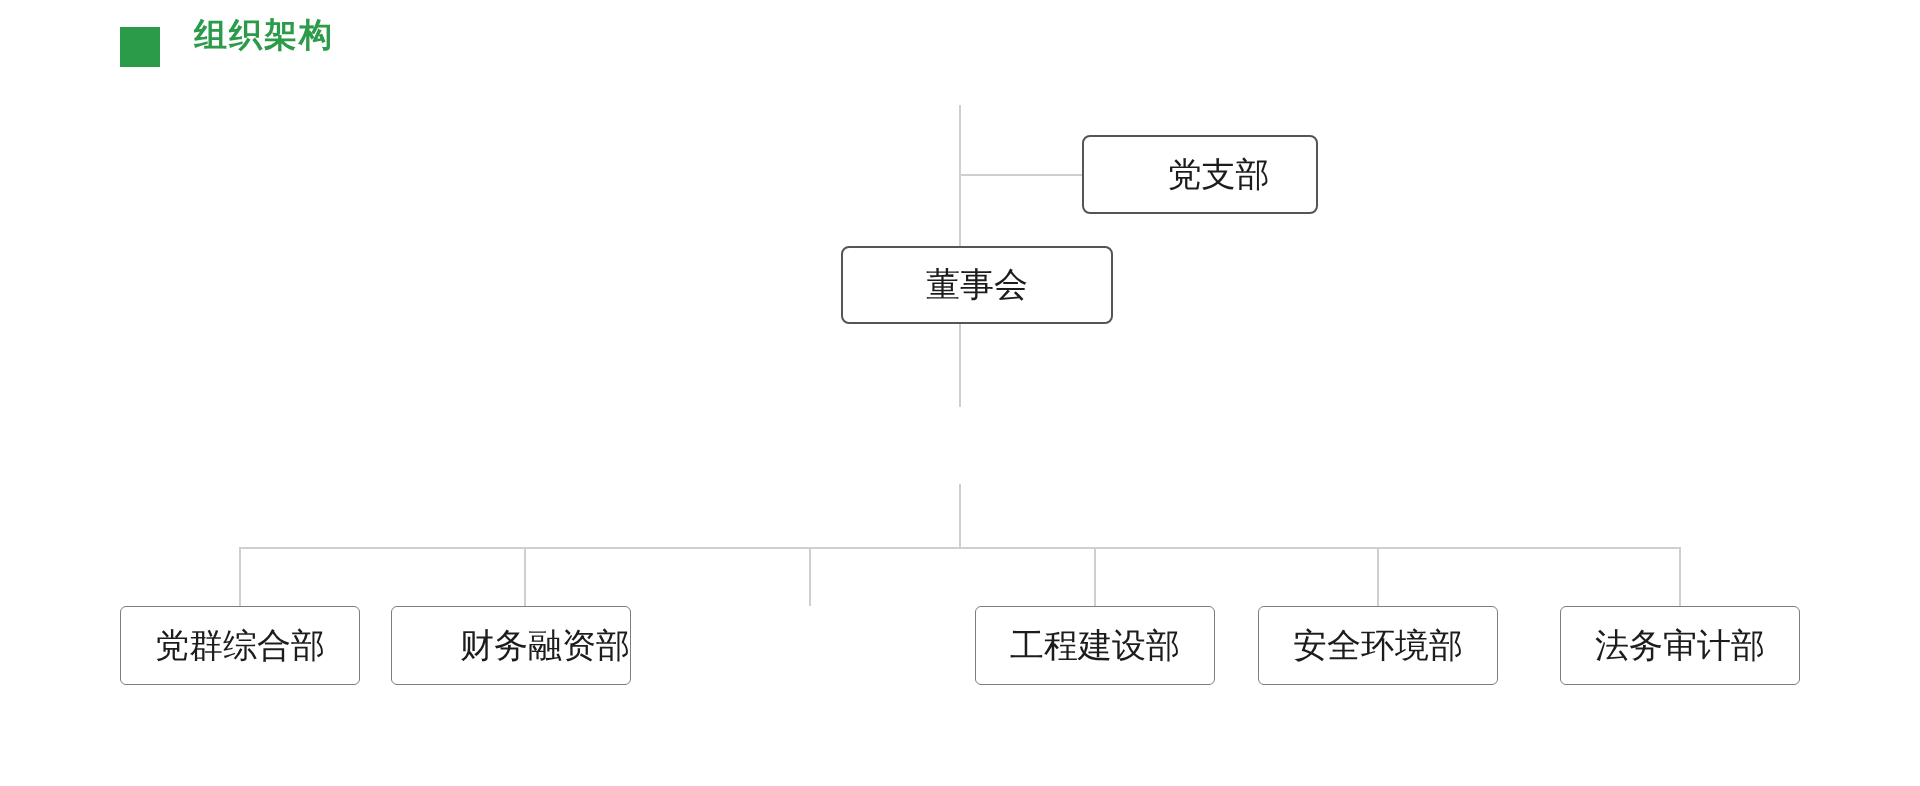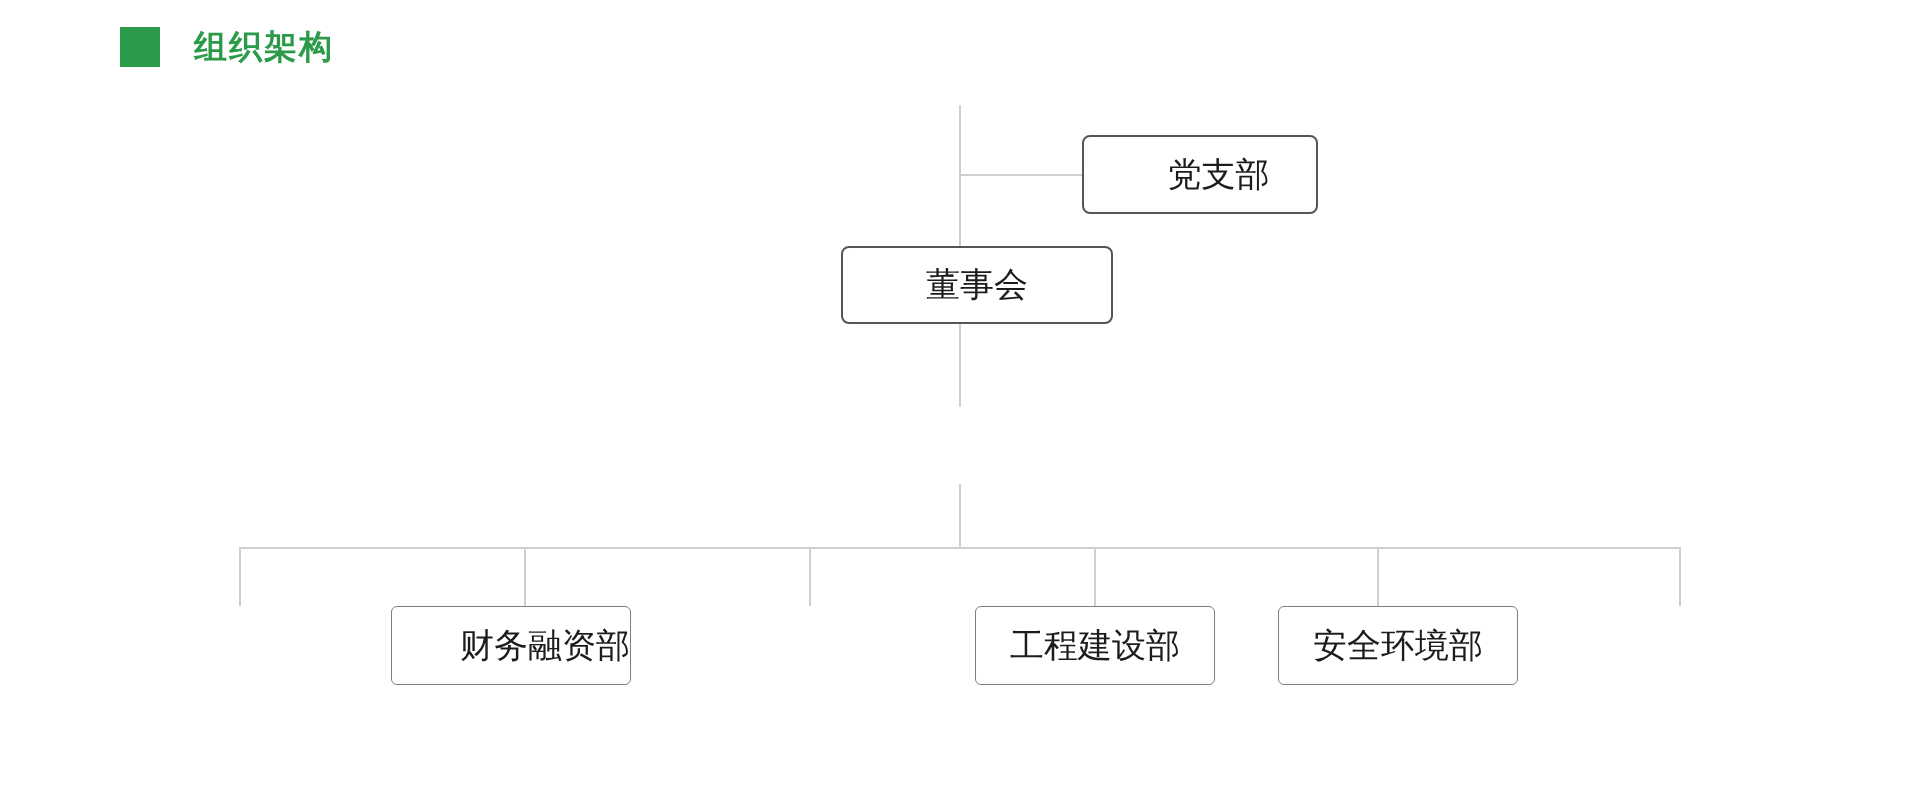--- a/index.html
+++ b/index.html
@@ -17,21 +17,21 @@
   }
   
   .section-marker {
     position: absolute;
     left: 120px; top: 27px;
     width: 40px; height: 40px;
     background: #2b9b4a;
   }
   .section-title {
     position: absolute;
-    left: 194px; top: 27px;
+    left: 194px; top: 15px;
     height: 40px; line-height: 40px;
     font-size: 33px;
     font-weight: 700;
     color: #2b9b4a;
     letter-spacing: 2px;
     white-space: nowrap;
   }
   
   .node {
     position: absolute;
@@ -89,23 +89,29 @@
 
   <div class="node node-party">
     <span>党支部</span>
   </div>
 
   <div class="node node-board">
     <span>董事会</span>
   </div>
 
 
+  <div class="node node-dept" style="left:120px;">
+    <span>党群综合部</span>
+  </div>
   <div class="node node-dept" style="left:391px;justify-content:flex-end;">
     <span>财务融资部</span>
   </div>
   <div class="node node-dept" style="left:975px;">
     <span>工程建设部</span>
   </div>
-  <div class="node node-dept" style="left:1258px;margin-left:20px;">
+  <div class="node node-dept" style="left:1258px;">
     <span>安全环境部</span>
+  </div>
+  <div class="node node-dept" style="left:1560px;">
+    <span>法务审计部</span>
   </div>
 
 </div>
 
 </body></html>

